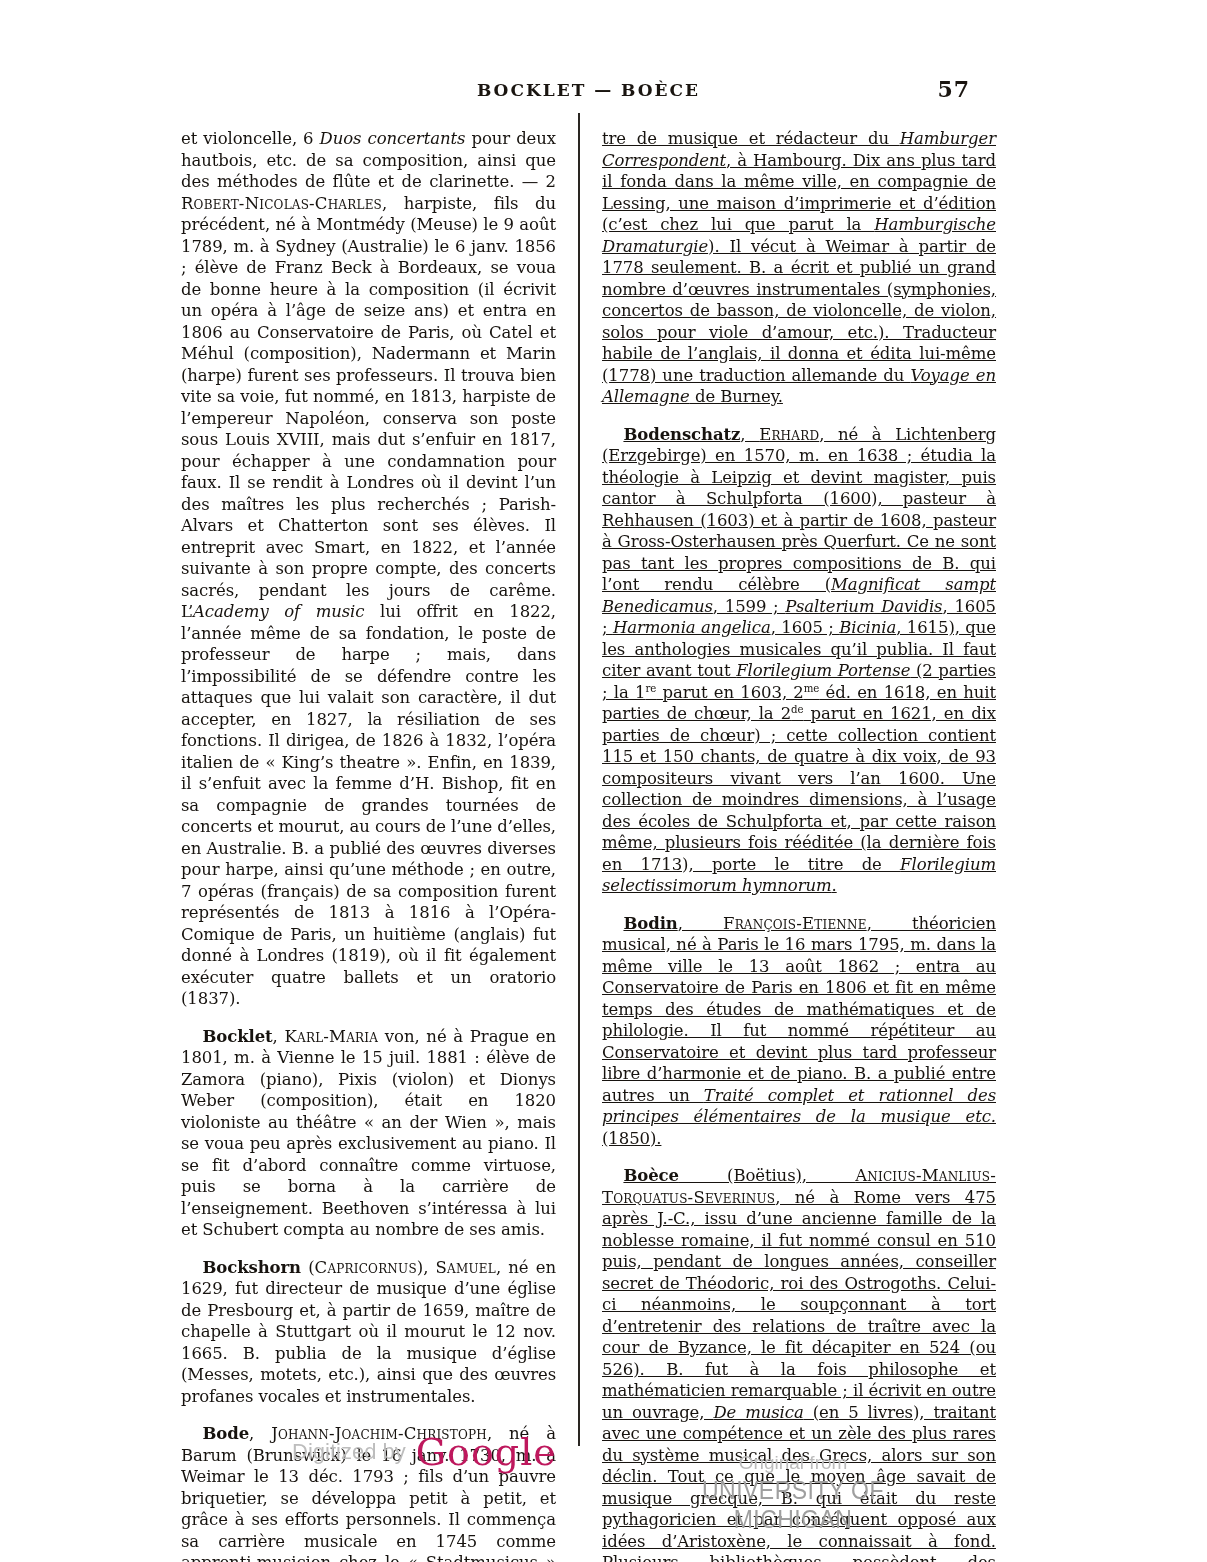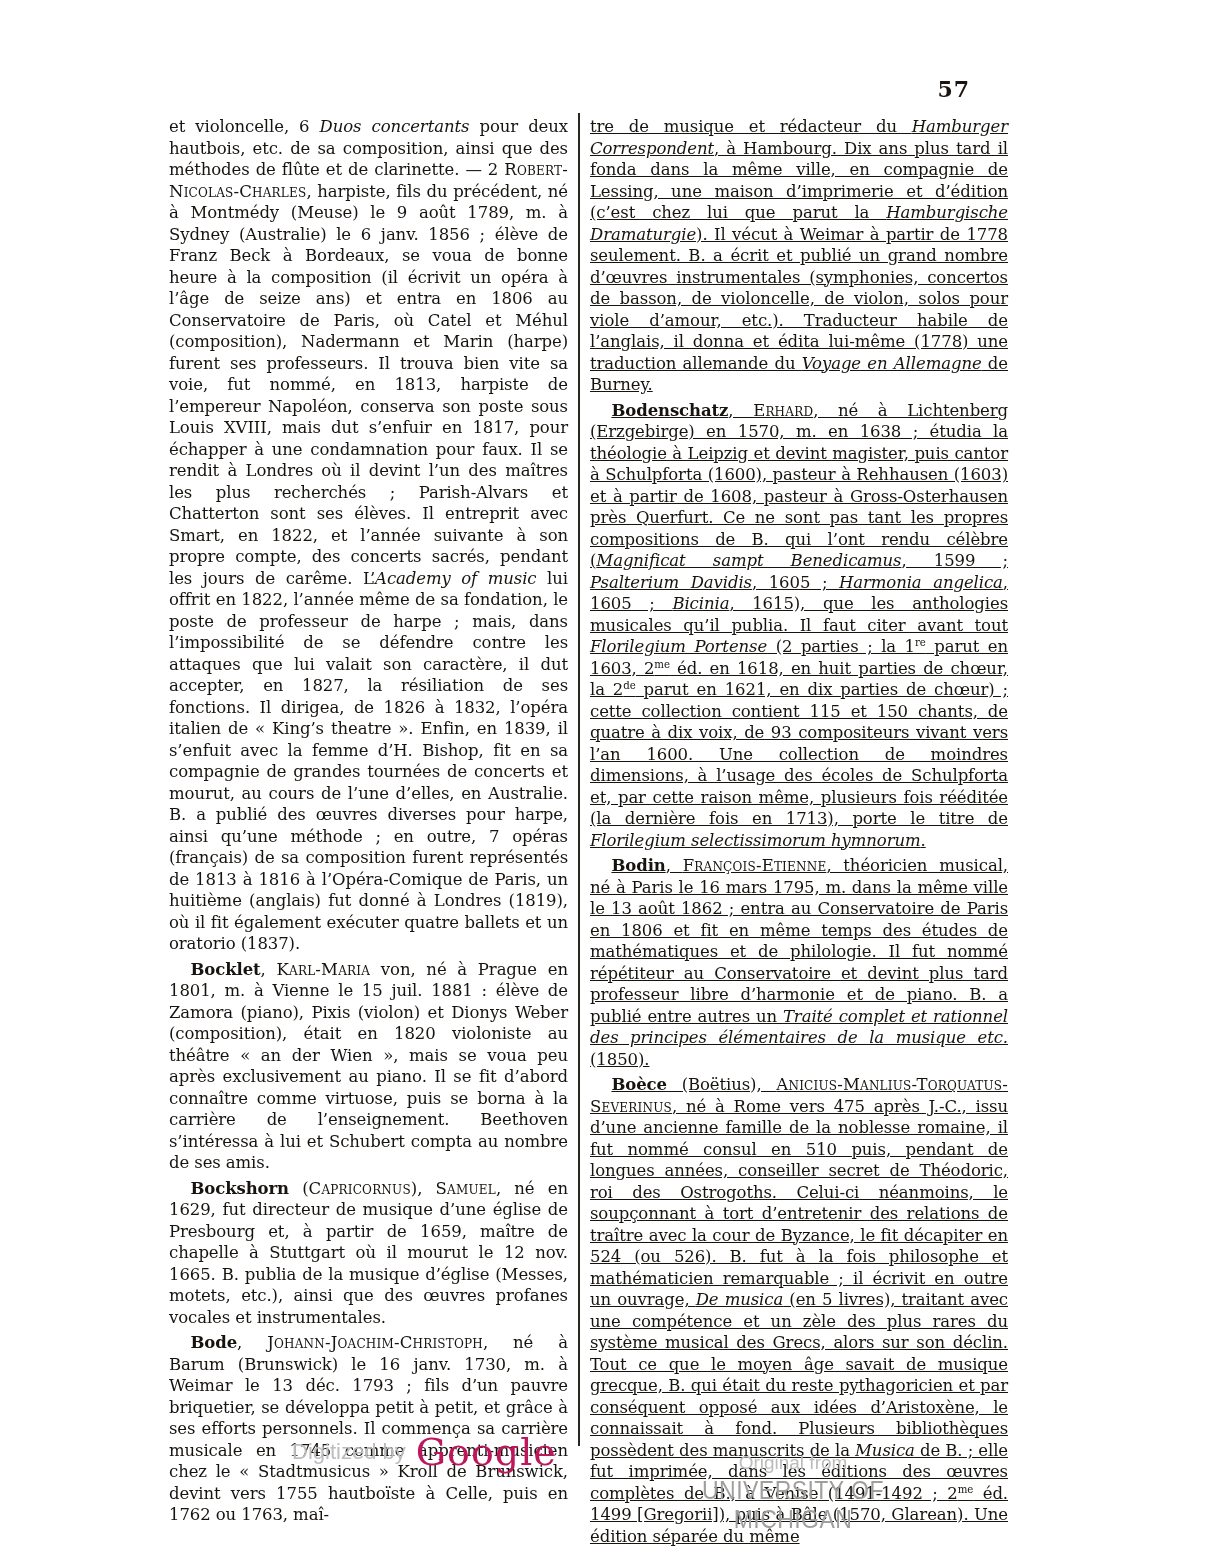--- a/index.html
+++ b/index.html
@@ -49,21 +49,21 @@
   .col-left  { left: 165px; width: 407px; }
   .col-right { left: 586px; width: 426px; text-decoration: underline; }
   .column-rule {
     position: absolute;
     top: 113px;
     left: 578px;
     width: 2px;
     height: 1333px;
     background: #2a2622;
   }
-  .para { margin: 4px; text-indent: 1.3em; }
+  .para { margin: 16px; text-indent: 1.3em; }
   .para.noindent { text-indent: 0; }
   .bd { font-weight: bold; }
   .it { font-style: italic; }
   .sc { font-variant: small-caps; letter-spacing: 0.2px; }
   .sup { vertical-align: super; font-size: 0.62em; line-height: 0; }
   .footer-google {
     position: absolute;
     left: 292px;
     top: 1430px;
     display: flex;
@@ -98,20 +98,21 @@
     transform: scaleX(0.92);
     transform-origin: center;
   }
 </style>
 </head>
 <body>
 
 <div class="page">
 
   <div class="page-header">
+    <div class="header-title">BOCKLET — BOÈCE</div>
     <div class="page-number">57</div>
   </div>
 
   <div class="column col-left">
       <p class="para noindent"><span>et violoncelle, 6 </span><span class="it">Duos concertants</span><span> pour deux hautbois, etc. de sa composition, ainsi que des méthodes de flûte et de clarinette. — 2 </span><span class="sc">Robert-Nicolas-Charles</span><span>, harpiste, fils du précédent, né à Montmédy (Meuse) le 9 août 1789, m. à Sydney (Australie) le 6 janv. 1856 ; élève de Franz Beck à Bordeaux, se voua de bonne heure à la composition (il écrivit un opéra à l’âge de seize ans) et entra en 1806 au Conservatoire de Paris, où Catel et Méhul (composition), Nadermann et Marin (harpe) furent ses professeurs. Il trouva bien vite sa voie, fut nommé, en 1813, harpiste de l’empereur Napoléon, conserva son poste sous Louis XVIII, mais dut s’enfuir en 1817, pour échapper à une condamnation pour faux. Il se rendit à Londres où il devint l’un des maîtres les plus recherchés ; Parish-Alvars et Chatterton sont ses élèves. Il entreprit avec Smart, en 1822, et l’année suivante à son propre compte, des concerts sacrés, pendant les jours de carême. L’</span><span class="it">Academy of music</span><span> lui offrit en 1822, l’année même de sa fondation, le poste de professeur de harpe ; mais, dans l’impossibilité de se défendre contre les attaques que lui valait son caractère, il dut accepter, en 1827, la résiliation de ses fonctions. Il dirigea, de 1826 à 1832, l’opéra italien de « King’s theatre ». Enfin, en 1839, il s’enfuit avec la femme d’H. Bishop, fit en sa compagnie de grandes tournées de concerts et mourut, au cours de l’une d’elles, en Australie. B. a publié des œuvres diverses pour harpe, ainsi qu’une méthode ; en outre, 7 opéras (français) de sa composition furent représentés de 1813 à 1816 à l’Opéra-Comique de Paris, un huitième (anglais) fut donné à Londres (1819), où il fit également exécuter quatre ballets et un oratorio (1837).</span></p>
       <p class="para"><span class="bd">Bocklet</span><span>, </span><span class="sc">Karl-Maria</span><span> von, né à Prague en 1801, m. à Vienne le 15 juil. 1881 : élève de Zamora (piano), Pixis (violon) et Dionys Weber (composition), était en 1820 violoniste au théâtre « an der Wien », mais se voua peu après exclusivement au piano. Il se fit d’abord connaître comme virtuose, puis se borna à la carrière de l’enseignement. Beethoven s’intéressa à lui et Schubert compta au nombre de ses amis.</span></p>
       <p class="para"><span class="bd">Bockshorn</span><span> (</span><span class="sc">Capricornus</span><span>), </span><span class="sc">Samuel</span><span>, né en 1629, fut directeur de musique d’une église de Presbourg et, à partir de 1659, maître de chapelle à Stuttgart où il mourut le 12 nov. 1665. B. publia de la musique d’église (Messes, motets, etc.), ainsi que des œuvres profanes vocales et instrumentales.</span></p>
       <p class="para"><span class="bd">Bode</span><span>, </span><span class="sc">Johann-Joachim-Christoph</span><span>, né à Barum (Brunswick) le 16 janv. 1730, m. à Weimar le 13 déc. 1793 ; fils d’un pauvre briquetier, se développa petit à petit, et grâce à ses efforts personnels. Il commença sa carrière musicale en 1745 comme apprenti-musicien chez le « Stadtmusicus » Kroll de Brunswick, devint vers 1755 hautboïste à Celle, puis en 1762 ou 1763, maî-</span></p>
     </div>
 

